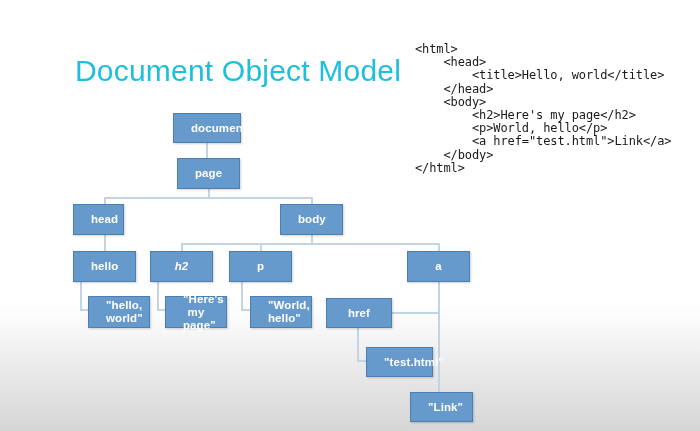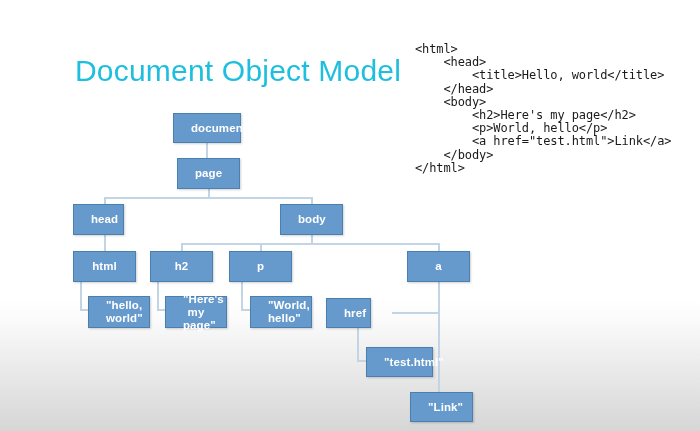--- a/index.html
+++ b/index.html
@@ -143,41 +143,41 @@
       <div class="node" style="left: 177px; top: 158px; width: 63px; height: 31px;">
         <span class="lbl">page</span>
       </div>
       <div class="node" style="left: 73px; top: 204px; width: 51px; height: 31px;">
         <span class="lbl">head</span>
       </div>
       <div class="node" style="left: 280px; top: 204px; width: 63px; height: 31px;">
         <span class="lbl">body</span>
       </div>
       <div class="node" style="left: 73px; top: 251px; width: 63px; height: 31px;">
-        <span class="lbl">html</span>
+        <span class="lbl">hello</span>
       </div>
-      <div class="node" style="left: 150px; top: 251px; width: 63px; height: 31px;">
+      <div class="node" style="left: 150px; top: 251px; width: 63px; height: 31px; font-style: italic;">
         <span class="lbl">h2</span>
       </div>
       <div class="node" style="left: 229px; top: 251px; width: 63px; height: 31px;">
         <span class="lbl">p</span>
       </div>
       <div class="node" style="left: 407px; top: 251px; width: 63px; height: 31px;">
         <span class="lbl">a</span>
       </div>
       <div class="node" style="left: 88px; top: 296px; width: 62px; height: 32px;">
         <span class="lbl">"hello, world"</span>
       </div>
       <div class="node" style="left: 165px; top: 296px; width: 62px; height: 32px;">
         <span class="lbl">"Here's my page"</span>
       </div>
       <div class="node" style="left: 250px; top: 296px; width: 62px; height: 32px;">
         <span class="lbl">"World, hello"</span>
       </div>
-      <div class="node" style="left: 326px; top: 298px; width: 45px; height: 30px;">
+      <div class="node" style="left: 326px; top: 298px; width: 66px; height: 30px;">
         <span class="lbl">href</span>
       </div>
       <div class="node" style="left: 366px; top: 347px; width: 67px; height: 30px;">
         <span class="lbl">"test.html"</span>
       </div>
       <div class="node" style="left: 410px; top: 392px; width: 63px; height: 30px;">
         <span class="lbl">"Link"</span>
       </div>
     </div>
 

